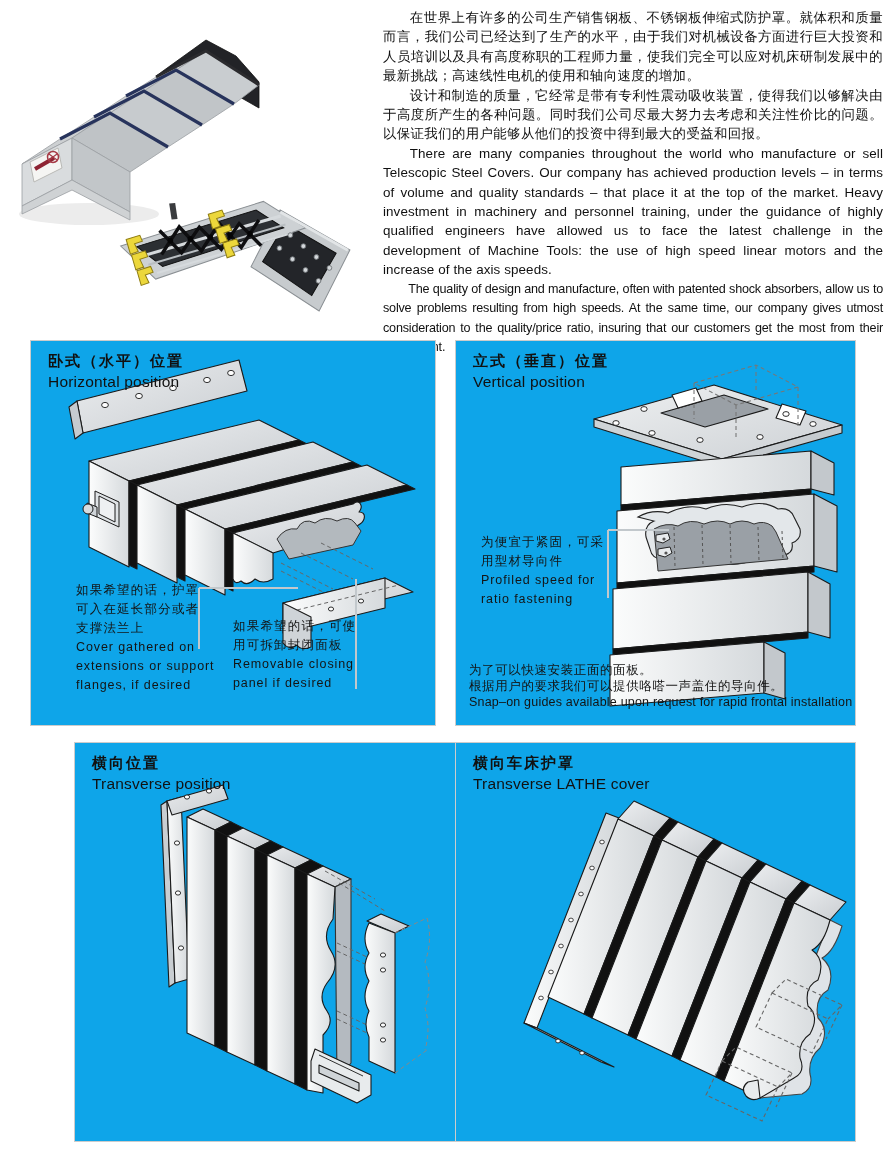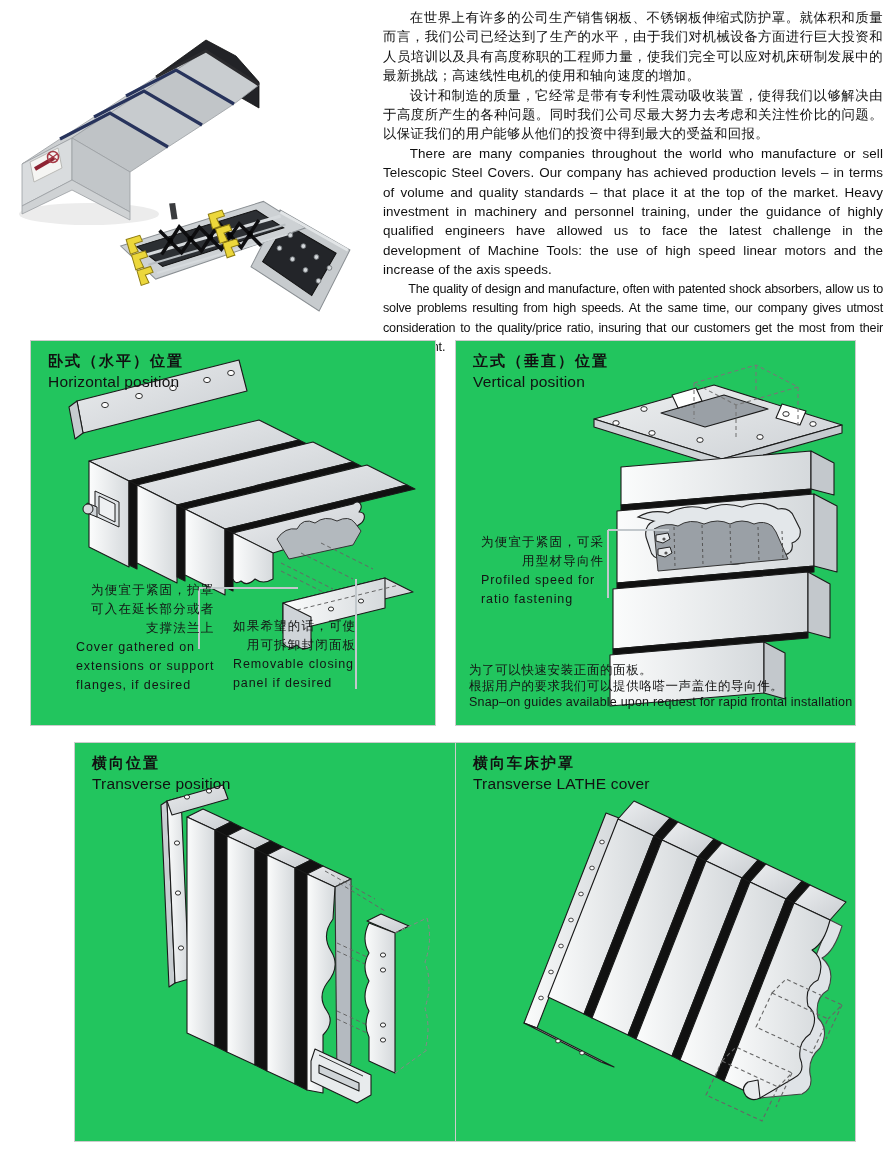--- a/index.html
+++ b/index.html
@@ -7,28 +7,28 @@
     position:relative; width:890px; height:1161px; background:#ffffff;
     font-family:"Liberation Sans", sans-serif; color:#111; overflow:hidden;padding-left:40px;
   }
   .photo { position:absolute; }
   .intro { position:absolute; left:383px; top:8px; width:500px;
     text-align:justify; font-size:13.4px; line-height:19.4px; color:#101010; }
   .intro p { margin:0; text-indent:2em; }
   .intro p.zh { letter-spacing:0.4px; }
   .intro p.en { letter-spacing:0.1px; }
   .intro p.en-cond { font-size:12.6px; letter-spacing:-0.2px; word-spacing:-0.6px; }
-  .panel { position:absolute; border:1px solid #cccccc; background:#22c55e; }
+  .panel { position:absolute; border:1px solid #cccccc; background:#0ea5e9; }
   .panel svg.draw { position:absolute; left:0; top:0; }
   .phead { position:absolute; left:17px; top:9px; line-height:21px; z-index:3; }
   .phead .tzh { font-weight:bold; font-size:15px; letter-spacing:2px; }
   .phead .ten { font-size:15.5px; letter-spacing:0.2px; }
   .note { position:absolute; z-index:3; font-size:12.5px; color:#141414; }
   .note div { white-space:nowrap; }
-  .note .zh { letter-spacing:1.2px; line-height:19px;text-align:right; }
+  .note .zh { letter-spacing:1.2px; line-height:19px; }
   .note .en { letter-spacing:0.9px; line-height:19px; }
   .bnote { position:absolute; z-index:3; font-size:12.5px; color:#141414; }
   .bnote div { white-space:nowrap; line-height:15.8px; }
   .bnote .zh { letter-spacing:0.6px; }
   .bnote .en { letter-spacing:0.2px; }
 </style>
 </head>
 <body>
 
 <div class="page">
@@ -190,21 +190,21 @@
         <ellipse cx="300" cy="268" rx="2.6" ry="2" fill="#fff" stroke-width="0.9"></ellipse>
         <ellipse cx="330" cy="260" rx="2.6" ry="2" fill="#fff" stroke-width="0.9"></ellipse>
       </g>
       <g stroke="#c2c8cc" stroke-width="2">
         <line x1="168" y1="247" x2="168" y2="308"></line>
         <line x1="168" y1="247" x2="267" y2="247"></line>
         <line x1="325" y1="238" x2="325" y2="348"></line>
       </g>
     </svg>
     <div class="note" style="left:45px; top:240px;">
-      <div class="zh">为便宜于紧固，护罩</div>
+      <div class="zh">如果希望的话，护罩</div>
       <div class="zh">可入在延长部分或者</div>
       <div class="zh">支撑法兰上</div>
       <div class="en">Cover gathered on</div>
       <div class="en">extensions or support</div>
       <div class="en">flanges, if desired</div>
     </div>
     <div class="note" style="left:202px; top:276px;">
       <div class="zh">如果希望的话，可使</div>
       <div class="zh">用可拆卸封闭面板</div>
       <div class="en">Removable closing</div>

